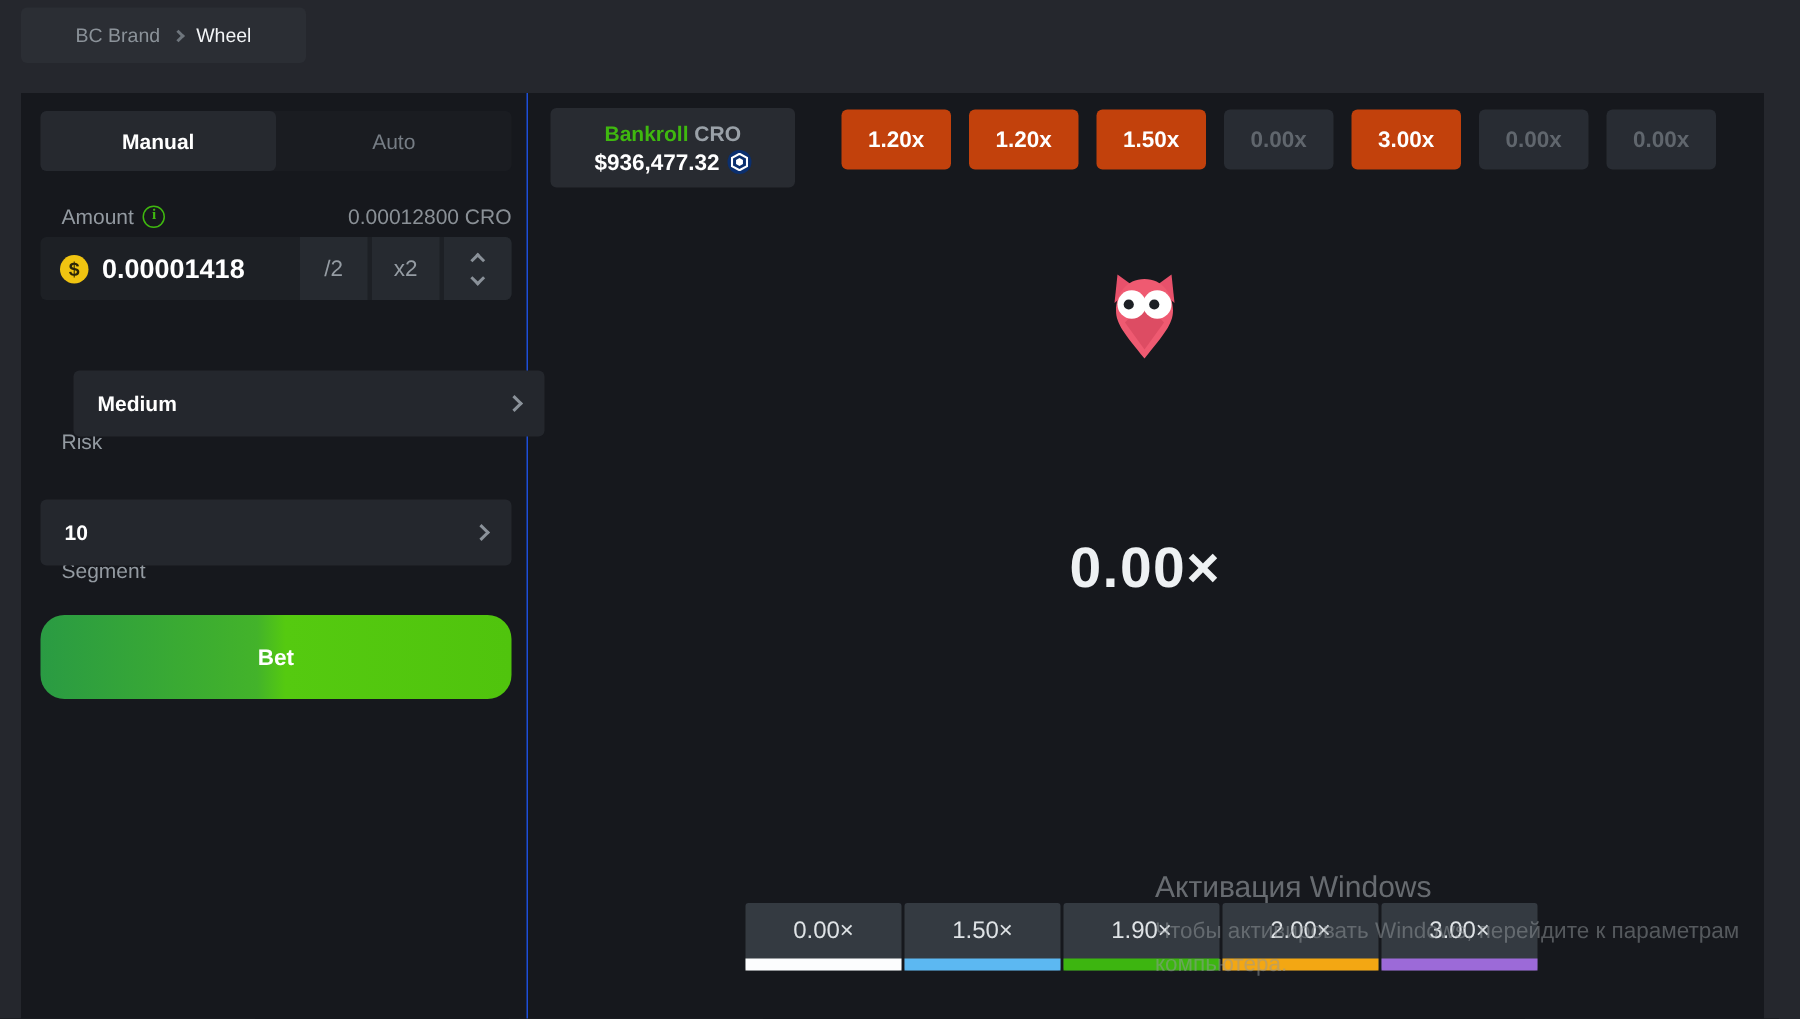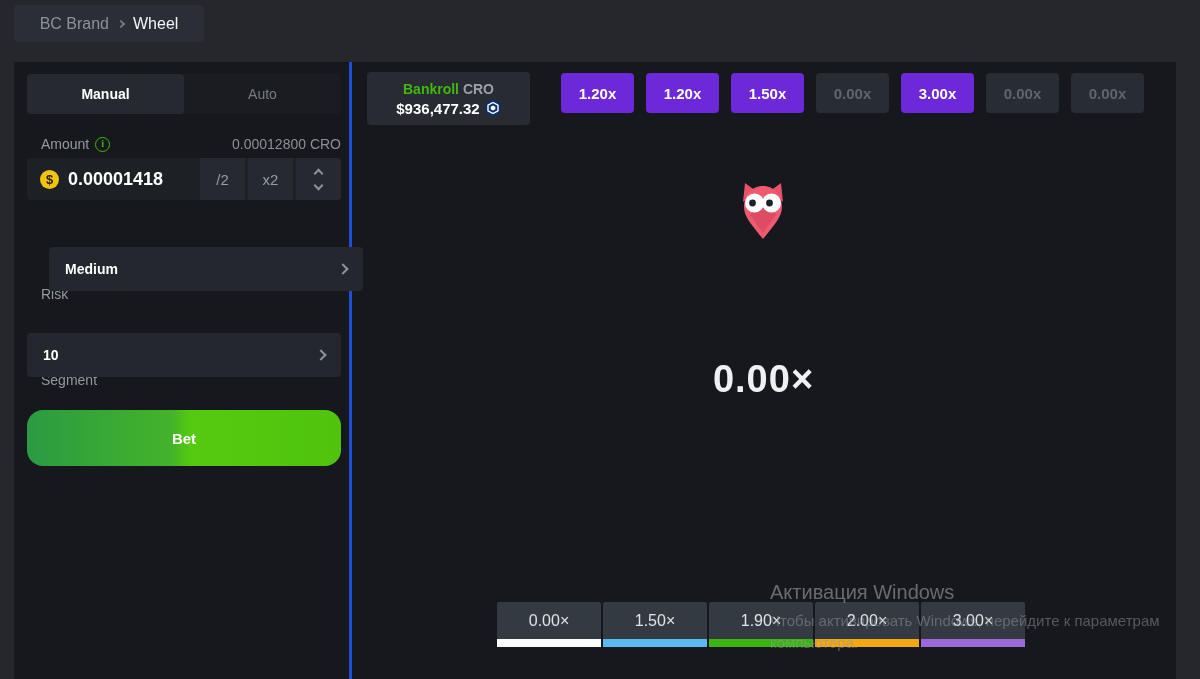--- a/index.html
+++ b/index.html
@@ -9,32 +9,32 @@
     font-family:"Liberation Sans", sans-serif;
     color:#e8ebee;
     overflow:hidden;
     position:relative;
   }
   
   .breadcrumb {
     position:absolute; left:14px; top:5px; width:190px; height:37px;
     background:#2b2e34; border-radius:4px;
     display:flex; align-items:center; justify-content:center; gap:9px;
-    font-size:16px;
+    font-size:13px;
   }
   .crumb-brand { color:#8b9299; }
   .crumb-sep { width:6px; height:6px; border-top:2px solid #6f767d; border-right:2px solid #6f767d; transform:rotate(45deg); margin-top:1px; }
   .crumb-game { color:#f2f4f6; }
 
   
   .panel {
     position:absolute; left:14px; top:62px; width:1162px; height:617px;
     background:#16181d; display:flex;
   }
-  .left-col { width:338px; border-right:3px solid #1d4ed8; position:relative; flex:none; }
+  .left-col { width:338px; border-right:1px solid #1d4ed8; position:relative; flex:none; }
   .main-area { position:relative; flex:1; }
 
   
   .tabs {
     position:absolute; left:13px; top:12px; width:314px; height:40px;
     background:#1a1c21; border-radius:4px; display:flex;
   }
   .tab { flex:1; display:flex; align-items:center; justify-content:center; font-size:14px; color:#767d85; border-radius:4px; cursor:pointer; }
   .tab.active { background:#26292f; color:#ffffff; font-weight:bold; }
 
@@ -102,21 +102,21 @@
   .bankroll-bottom { display:flex; align-items:center; gap:5px; font-size:15px; font-weight:bold; color:#ffffff; }
   .cro-icon { width:16px; height:16px; border-radius:50%; background:#0b2f6e; position:relative; flex:none; }
   .cro-icon svg { position:absolute; left:2px; top:2px; }
 
   .history { position:absolute; left:209px; top:11px; display:flex; gap:12px; }
   .hist-btn {
     width:73px; height:40px; border-radius:4px; background:#282c33;
     color:#60666d; font-size:15px; font-weight:bold;
     display:flex; align-items:center; justify-content:center; cursor:pointer;
   }
-  .hist-btn.win { background:#6d28d9; color:#ffffff; }
+  .hist-btn.win { background:#c2410c; color:#ffffff; }
 
   
   .owl { position:absolute; left:385px; top:120px; }
   .result {
     position:absolute; left:0; top:296px; width:823px; text-align:center;
     font-size:38px; font-weight:bold; color:#eef1f3; letter-spacing:1px;
   }
 
   
   .legend { position:absolute; left:145px; top:540px; display:flex; gap:2px; }

